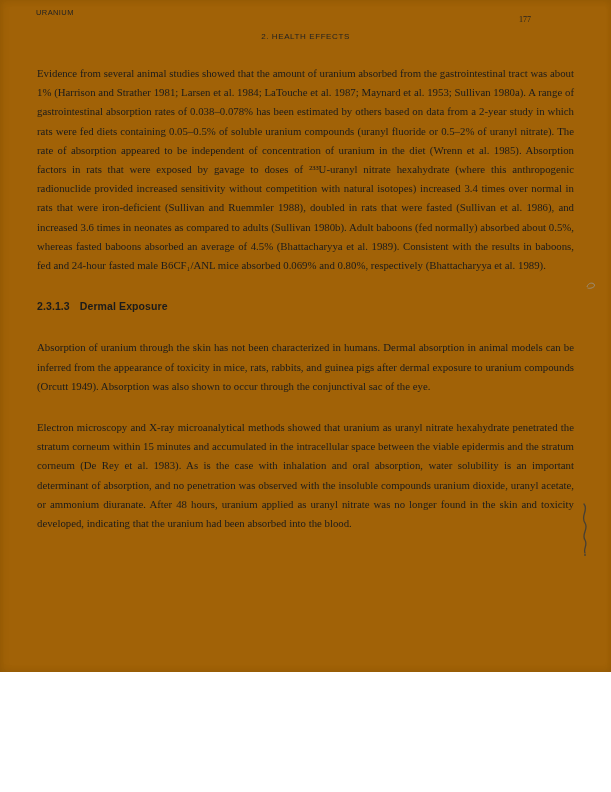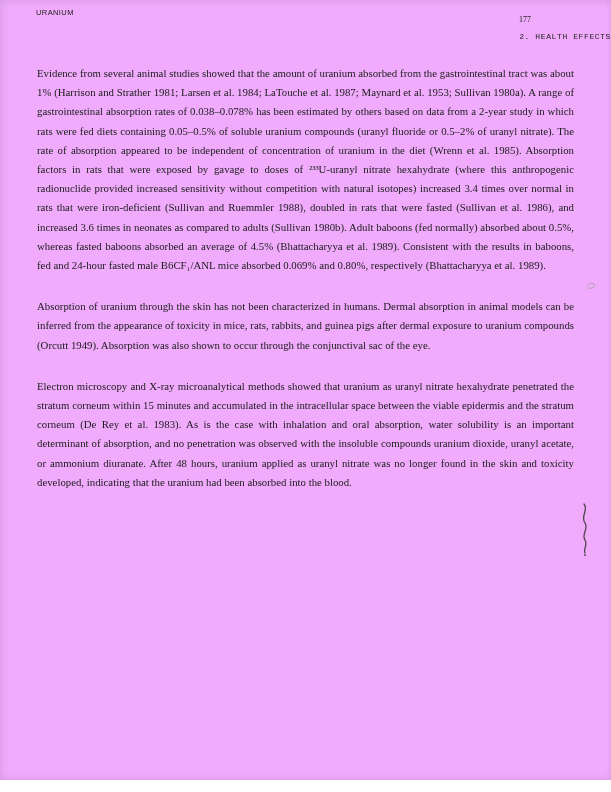--- a/index.html
+++ b/index.html
@@ -4,41 +4,41 @@
 <style>
   * { box-sizing: border-box; }
   html, body { margin: 0; padding: 0; }
   body {
     width: 611px; height: 792px;
     background: #ffffff;
     font-family: "Liberation Serif", "DejaVu Serif", serif;
   }
   .page {
     position: relative;
-    width: 611px; height: 780px;
-    background: #f0abfc;
+    width: 611px; height: 672px;
+    background: #a16207;
     overflow: hidden;
     color: #1b1b1b;
     box-shadow: inset 3px 0 8px rgba(0,0,0,0.05),
                 inset 0 3px 6px rgba(0,0,0,0.04),
                 inset -1px -3px 7px rgba(0,0,0,0.03);
   }
   .running-header {
     position: absolute; left: 36px; top: 8px;
     font-family: "Liberation Sans", sans-serif;
     font-size: 7.5px; letter-spacing: 0.4px; color: #222;
   }
   .page-number {
     position: absolute; left: 519px; top: 15px;
     font-size: 8px; color: #222;
   }
   .chapter-header {
     position: absolute; top: 32px; left: 0; width: 100%;
-    text-align: right;
-    font-family: Liberation Mono, monospace;
+    text-align: center;
+    font-family: Liberation Sans, sans-serif;
     font-size: 8px; letter-spacing: 0.6px; color: #222;
   }
   .body-text {
     position: absolute; left: 37px; top: 64px; width: 537px;
     font-size: 10.8px; line-height: 19.2px;
     text-align: justify;
   }
   .body-text p { margin: 0 0 22px 0; }
   .section-heading {
     font-family: "Liberation Sans", sans-serif;
@@ -59,20 +59,23 @@
 
   <div class="page-number">177</div>
 
   <div class="chapter-header">2. HEALTH EFFECTS</div>
 
   <div class="body-text">
 
 
     <p>Evidence from several animal studies showed that the amount of uranium absorbed from the gastrointestinal tract was about 1% (Harrison and Strather 1981; Larsen et al. 1984; LaTouche et al. 1987; Maynard et al. 1953; Sullivan 1980a). A range of gastrointestinal absorption rates of 0.038–0.078% has been estimated by others based on data from a 2-year study in which rats were fed diets containing 0.05–0.5% of soluble uranium compounds (uranyl fluoride or 0.5–2% of uranyl nitrate). The rate of absorption appeared to be independent of concentration of uranium in the diet (Wrenn et al. 1985). Absorption factors in rats that were exposed by gavage to doses of ²³³U-uranyl nitrate hexahydrate (where this anthropogenic radionuclide provided increased sensitivity without competition with natural isotopes) increased 3.4 times over normal in rats that were iron-deficient (Sullivan and Ruemmler 1988), doubled in rats that were fasted (Sullivan et al. 1986), and increased 3.6 times in neonates as compared to adults (Sullivan 1980b). Adult baboons (fed normally) absorbed about 0.5%, whereas fasted baboons absorbed an average of 4.5% (Bhattacharyya et al. 1989). Consistent with the results in baboons, fed and 24-hour fasted male B6CF₁/ANL mice absorbed 0.069% and 0.80%, respectively (Bhattacharyya et al. 1989).</p>
 
+    <h3 class="section-heading">
+      <span class="sec-num">2.3.1.3</span><span>Dermal Exposure</span>
+    </h3>
 
     <p>Absorption of uranium through the skin has not been characterized in humans. Dermal absorption in animal models can be inferred from the appearance of toxicity in mice, rats, rabbits, and guinea pigs after dermal exposure to uranium compounds (Orcutt 1949). Absorption was also shown to occur through the conjunctival sac of the eye.</p>
 
     <p>Electron microscopy and X-ray microanalytical methods showed that uranium as uranyl nitrate hexahydrate penetrated the stratum corneum within 15 minutes and accumulated in the intracellular space between the viable epidermis and the stratum corneum (De Rey et al. 1983). As is the case with inhalation and oral absorption, water solubility is an important determinant of absorption, and no penetration was observed with the insoluble compounds uranium dioxide, uranyl acetate, or ammonium diuranate. After 48 hours, uranium applied as uranyl nitrate was no longer found in the skin and toxicity developed, indicating that the uranium had been absorbed into the blood.</p>
 
   </div>
 
   <svg class="artifact-smudge" width="14" height="14" viewBox="0 0 14 14">
     <path d="M3 8 C4 3.5, 9.5 3, 10.5 6 C11 8.5, 6 10, 3.5 9" fill="none" stroke="#9a9a96" stroke-width="1"></path>
   </svg>

